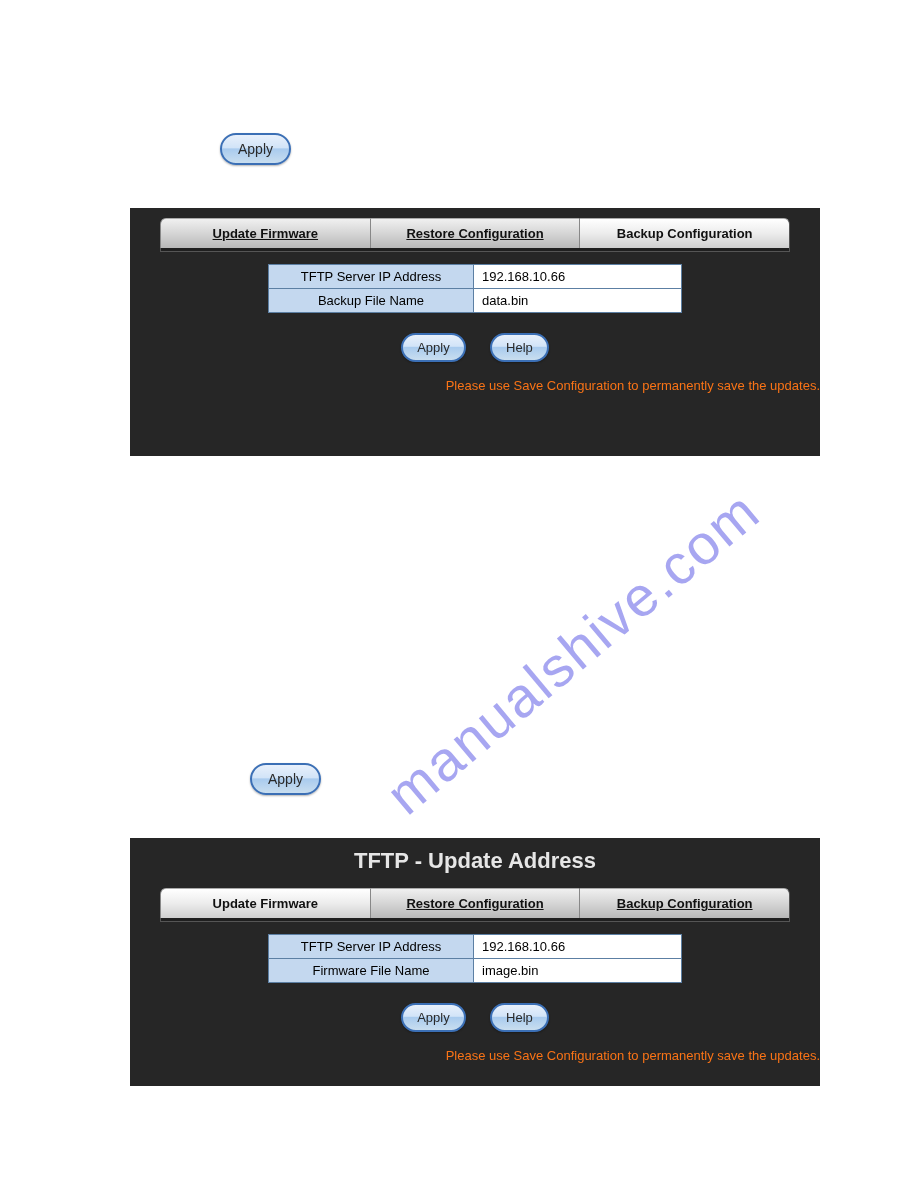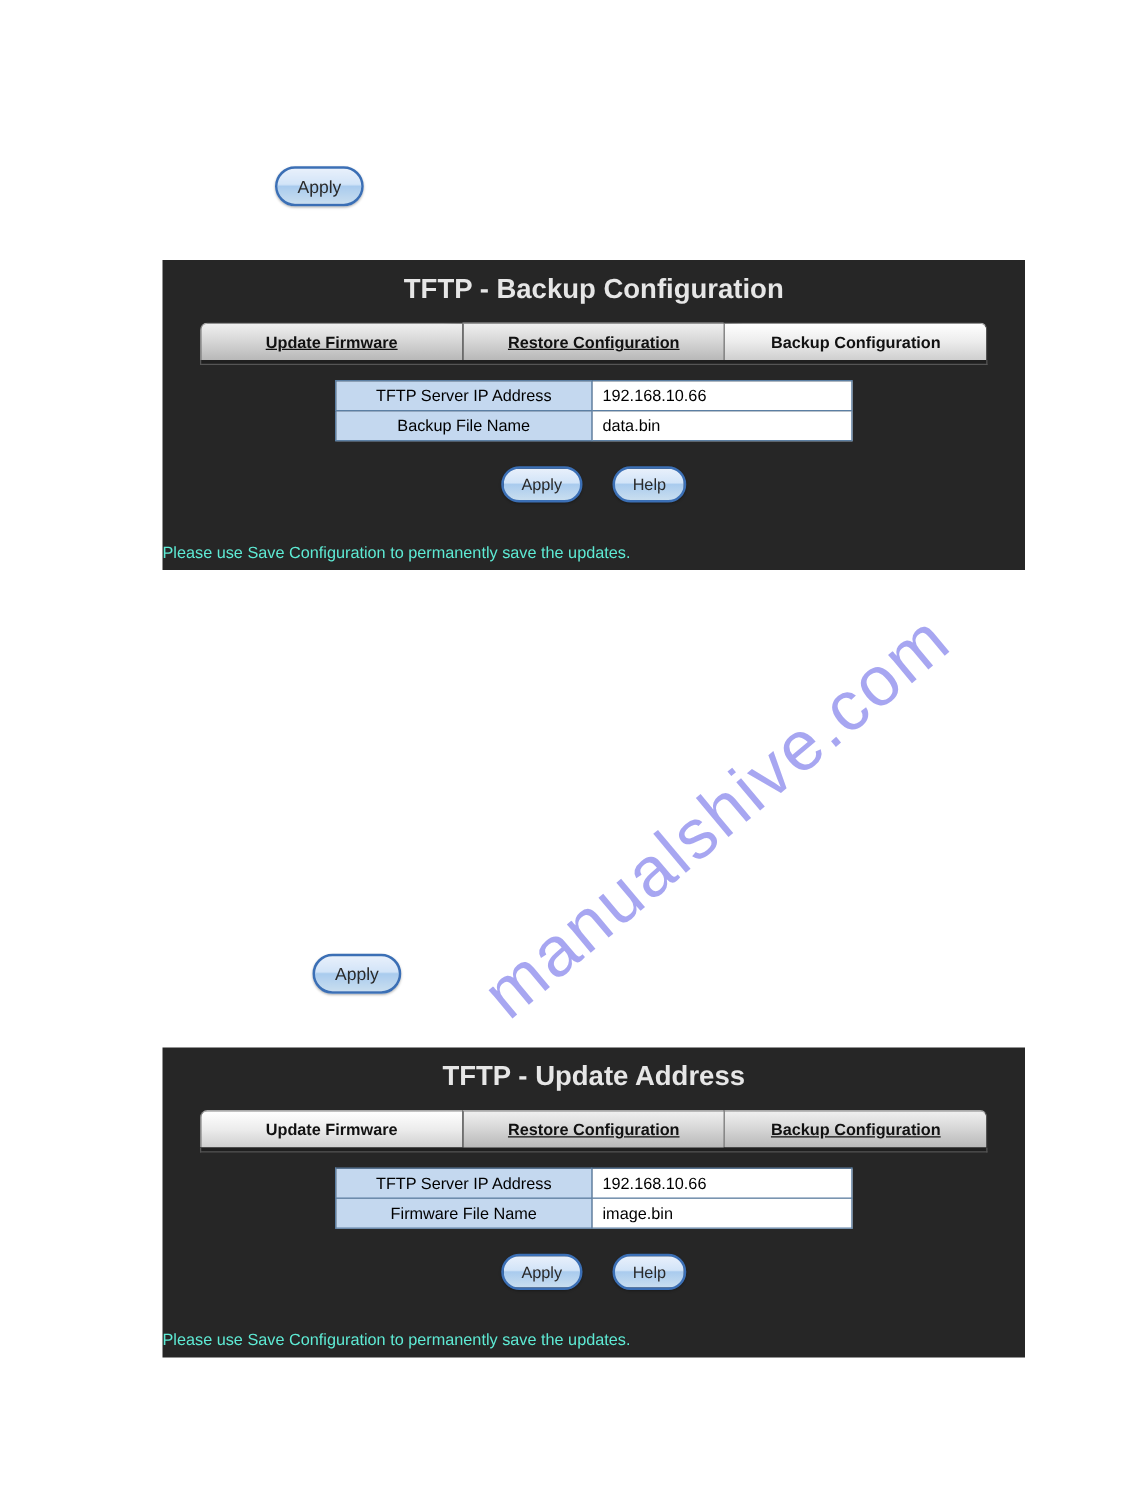--- a/index.html
+++ b/index.html
@@ -117,24 +117,24 @@
     width: 100%;
     font-family: Verdana, Arial, sans-serif;
     background: transparent;
   }
   .btn-row {
     text-align: center;
     margin-top: 20px;
   }
   .btn-row .pill-btn { margin: 0 10px; }
   .hint {
-    text-align: left;
-    color: #5eead4;
-    font-size: 13px;
-    margin-top: 32px;
+    text-align: right;
+    color: #f97316;
+    font-size: 13px;
+    margin-top: 16px;
     font-family: Verdana, Arial, sans-serif;
   }
   .watermark {
     position: absolute;
     top: 620px;
     left: 340px;
     font-size: 56px;
     color: rgba(95, 92, 230, 0.55);
     transform: rotate(-40deg);
     transform-origin: center;
@@ -146,21 +146,20 @@
   }
 </style>
 </head>
 <body>
 
 <div class="standalone-apply-1">
   <button class="pill-btn">Apply</button>
 </div>
 
 <div class="panel panel-1">
-  <div class="panel-title">TFTP - Backup Configuration</div>
   <div class="tabbar">
     <div class="tab inactive">Update Firmware</div>
     <div class="tab inactive">Restore Configuration</div>
     <div class="tab active">Backup Configuration</div>
   </div>
   <div class="content-strip"></div>
   <table class="form-table">
     <tbody>
         <tr>
       <td class="lbl">TFTP Server IP Address</td>

